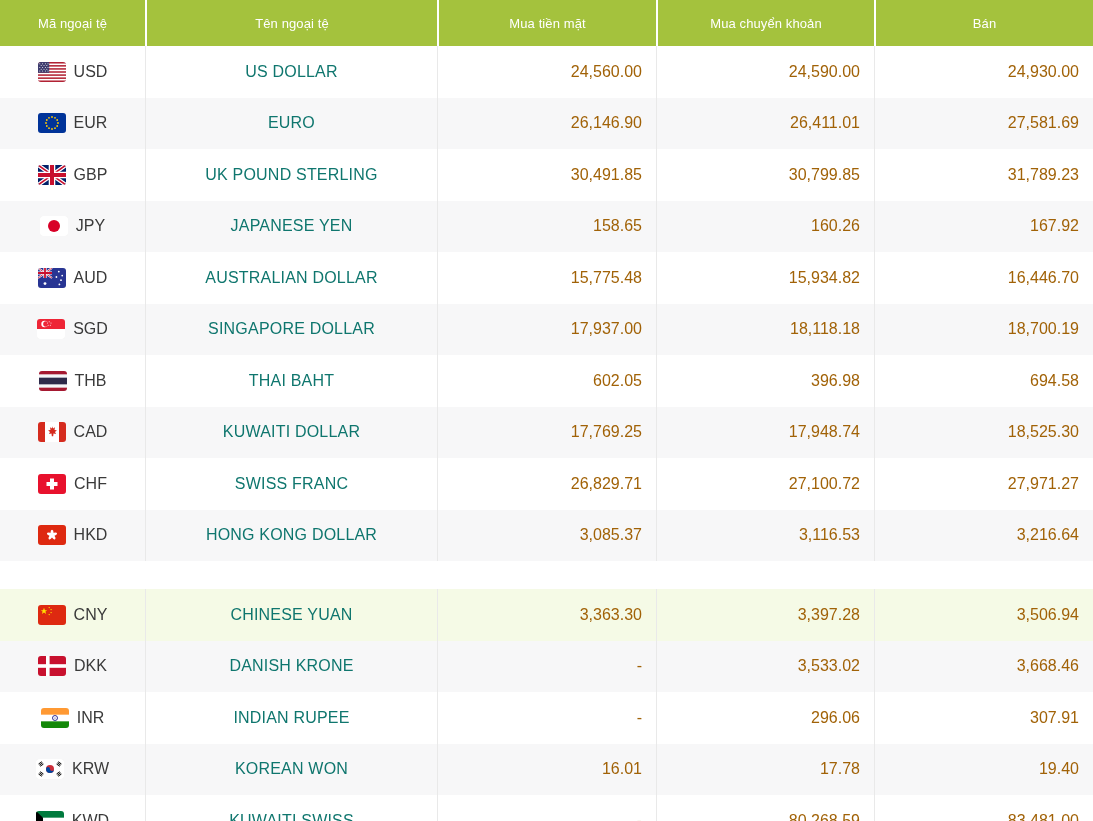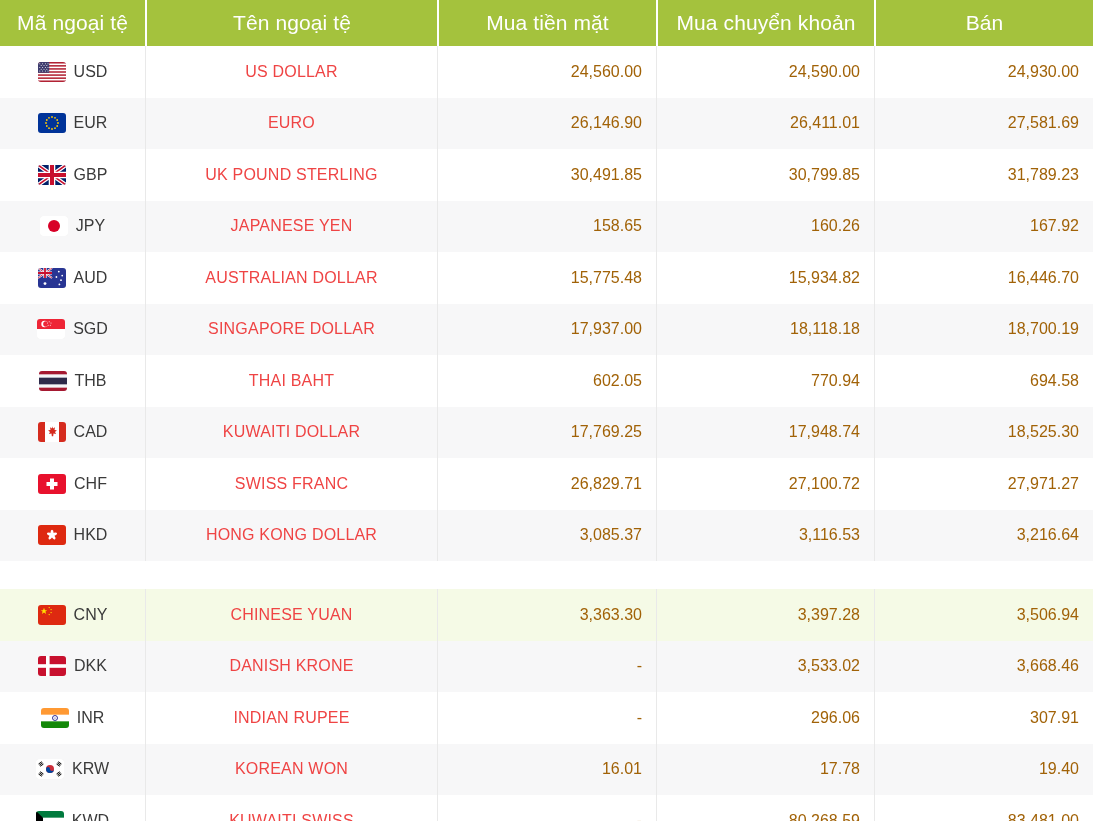--- a/index.html
+++ b/index.html
@@ -19,21 +19,21 @@
   .table{width:1093px;}
   .cols{
     display:grid;
     grid-template-columns:145px 292px 219px 218px 219px;
   }
   .header .hcell{
     background:var(--green);
     color:#fff;
     height:46px;
     display:flex;align-items:center;justify-content:center;
-    font-size:21px;
+    font-size:13px;
     font-weight:500;
     letter-spacing:.1px;
   }
   .header .hcell + .hcell{border-left:2px solid #fff;}
   .row{height:51.5px;}
   .row.odd{background:#fff;}
   .row.even{background:var(--row-gray);}
   .row.hl{background:var(--hl);margin-top:28px;}
   .cell{
     display:flex;align-items:center;
@@ -42,21 +42,21 @@
   }
   .row .cell + .cell{border-left:1px solid var(--sep);}
   .code-cell{justify-content:center;gap:8px;}
   .flag{
     width:28px;height:20px;display:inline-flex;flex:0 0 28px;
     border-radius:3px;overflow:hidden;
     box-shadow:inset 0 0 0 .5px rgba(0,0,0,.10);
   }
   .flag svg{width:28px;height:20px;display:block;}
   .code{color:#3a3a3a;}
-  .name{justify-content:center;letter-spacing:.2px;color:#ef4444;text-align:right;}
+  .name{justify-content:center;letter-spacing:.2px;color:#0f766e;text-align:right;}
   .num{justify-content:flex-end;padding-right:14px;color:#a16207;}
   .bottom-line{height:2.5px;background:var(--bottom);}
 </style>
 </head>
 <body>
 
 <div class="table">
   <div class="cols header">
     <div class="hcell">Mã ngoại tệ</div>
     <div class="hcell">Tên ngoại tệ</div>
@@ -233,21 +233,21 @@
             <svg viewBox="0 0 28 20">
               <rect width="28" height="20" fill="#A51931"></rect>
               <rect y="3.33" width="28" height="13.33" fill="#F4F5F8"></rect>
               <rect y="6.67" width="28" height="6.67" fill="#2D2A4A"></rect>
             </svg>
           </span>
       <span class="code">THB</span>
     </div>
     <div class="cell name">THAI BAHT</div>
     <div class="cell num cash">602.05</div>
-    <div class="cell num transfer">770.94</div>
+    <div class="cell num transfer">396.98</div>
     <div class="cell num sell">694.58</div>
   </div>
 
   <div class="cols row even">
     <div class="cell code-cell">
       <span class="flag">
             <svg viewBox="0 0 28 20">
               <rect width="28" height="20" fill="#fff"></rect>
               <rect width="7" height="20" fill="#D52B1E"></rect>
               <rect x="21" width="7" height="20" fill="#D52B1E"></rect>

